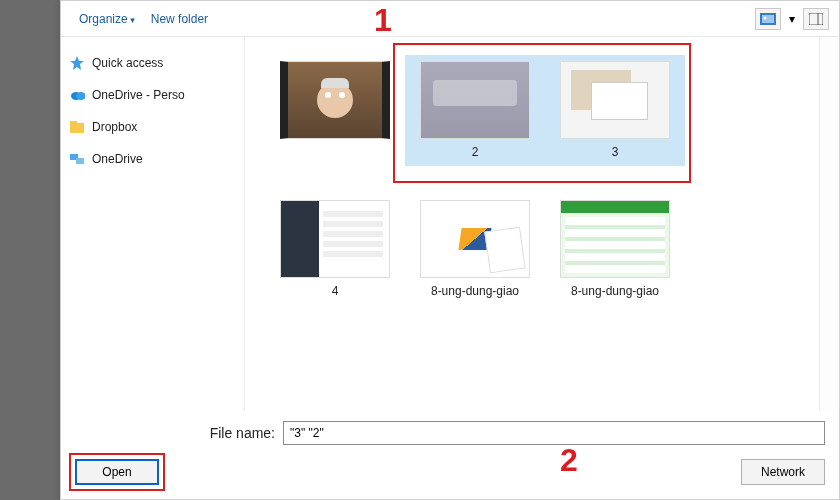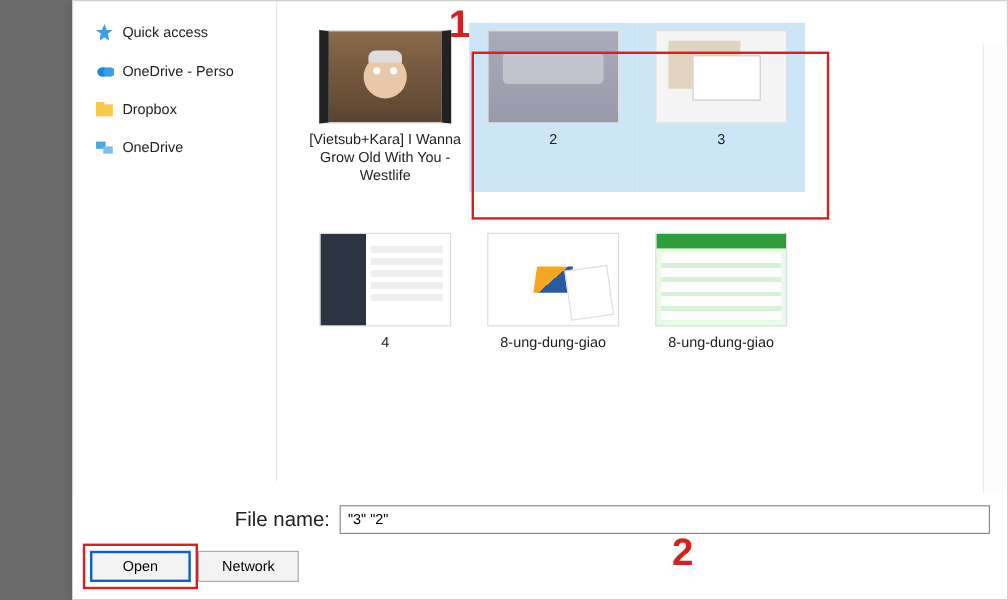--- a/index.html
+++ b/index.html
@@ -41,22 +41,22 @@
     margin-left: 4px;
     display: flex; align-items: center; justify-content: center;
     background: #f5f5f5;
   }
   .view-btn svg { display: block; }
   .body {
     display: flex;
     height: 400px;
   }
   .nav {
-    width: 170px;
-    padding: 14px 12px;
+    width: 184px;
+    padding: 14px 2px;
     border-right: 1px solid #eaeaea;
   }
   .nav-item {
     display: flex;
     align-items: center;
     gap: 7px;
     padding: 4px 6px;
     margin-bottom: 8px;
     font-size: 12px;
     color: #222;
@@ -146,27 +146,27 @@
   .bottom {
     position: absolute;
     left: 0; right: 0; bottom: 0;
     padding: 10px 14px 14px;
     background: #fff;
   }
   .fn-row {
     display: flex; align-items: center; gap: 8px;
     margin-bottom: 14px;
   }
-  .fn-label { width: 200px; text-align: right; font-size: 17px; color: #222; }
+  .fn-label { width: 200px; text-align: right; font-size: 14px; color: #222; }
   .fn-input {
     flex: 1; height: 24px; border: 1px solid #8a8a8a;
     padding: 2px 6px; font-size: 12px;
   }
   .btn-row {
-    display: flex; justify-content: flex-start; gap: 6px;
+    display: flex; justify-content: space-between; gap: 6px;
   }
   .dlg-btn {
     min-width: 84px; height: 26px;
     border: 1px solid #aeaeae; background: #f3f3f3;
     font-size: 12px; cursor: pointer;
     display:flex;align-items:center;justify-content:center;
   }
   .dlg-btn.primary {
     border: 2px solid #0a62c9;
     position: relative;
@@ -179,20 +179,39 @@
   .face{width:36px;height:36px;border-radius:50%;background:#e8c8a8;position:relative;}
   .face::before{content:"";position:absolute;left:8px;top:10px;width:6px;height:6px;border-radius:50%;background:#fff;box-shadow:14px 0 0 #fff;}
   .face::after{content:"";position:absolute;left:4px;top:-4px;width:28px;height:10px;border-radius:6px 6px 0 0;background:#ddd;}
   .right-strip{position:absolute;right:0;top:36px;bottom:64px;width:20px;border-left:1px solid #eaeaea;background:#fdfdfd;}
 </style>
 </head>
 <body>
 
 <div class="dialog">
 
+  <div class="toolbar">
+    <div class="tb-btn organize">Organize</div>
+    <div class="tb-btn">New folder</div>
+    <div class="tb-spacer"></div>
+    <div class="view-btn">
+      <svg width="16" height="12">
+          <rect x="0" y="0" width="16" height="12" fill="#3a7bc8"></rect>
+          <rect x="2" y="2" width="12" height="8" fill="#9cc8ee"></rect>
+          <circle cx="5" cy="5" r="1.5" fill="#fff"></circle>
+        </svg>
+    </div>
+    <div class="view-btn" style="width:14px;border:none;background:none">▾</div>
+    <div class="view-btn">
+      <svg width="14" height="12">
+          <rect x="0" y="0" width="14" height="12" fill="none" stroke="#555"></rect>
+          <line x1="9" y1="0" x2="9" y2="12" stroke="#555"></line>
+        </svg>
+    </div>
+  </div>
 
   <div class="body">
     <div class="nav">
       <div class="nav-item">
         <span class="nav-icon">
             <svg width="16" height="16">
               <polygon points="8,1 10,6 15,6 11,9 12,15 8,12 4,15 5,9 1,6 6,6" fill="#3a9fe8"></polygon>
             </svg>
           </span>
         <span>Quick access</span>
@@ -225,21 +244,20 @@
         <span>OneDrive</span>
       </div>
     </div>
 
     <div class="content">
       <div class="file-grid">
         <div class="file-item">
           <div class="thumb video">
               <div class="face"></div>
             </div>
-          <div class="file-label">[Vietsub+Kara] I Wanna Grow Old With You - Westlife</div>
         </div>
         <div class="file-item selected">
           <div class="thumb sc1"></div>
           <div class="file-label">2</div>
         </div>
         <div class="file-item selected">
           <div class="thumb sc2"></div>
           <div class="file-label">3</div>
         </div>
         <div style="width:100%;height:28px"></div>

